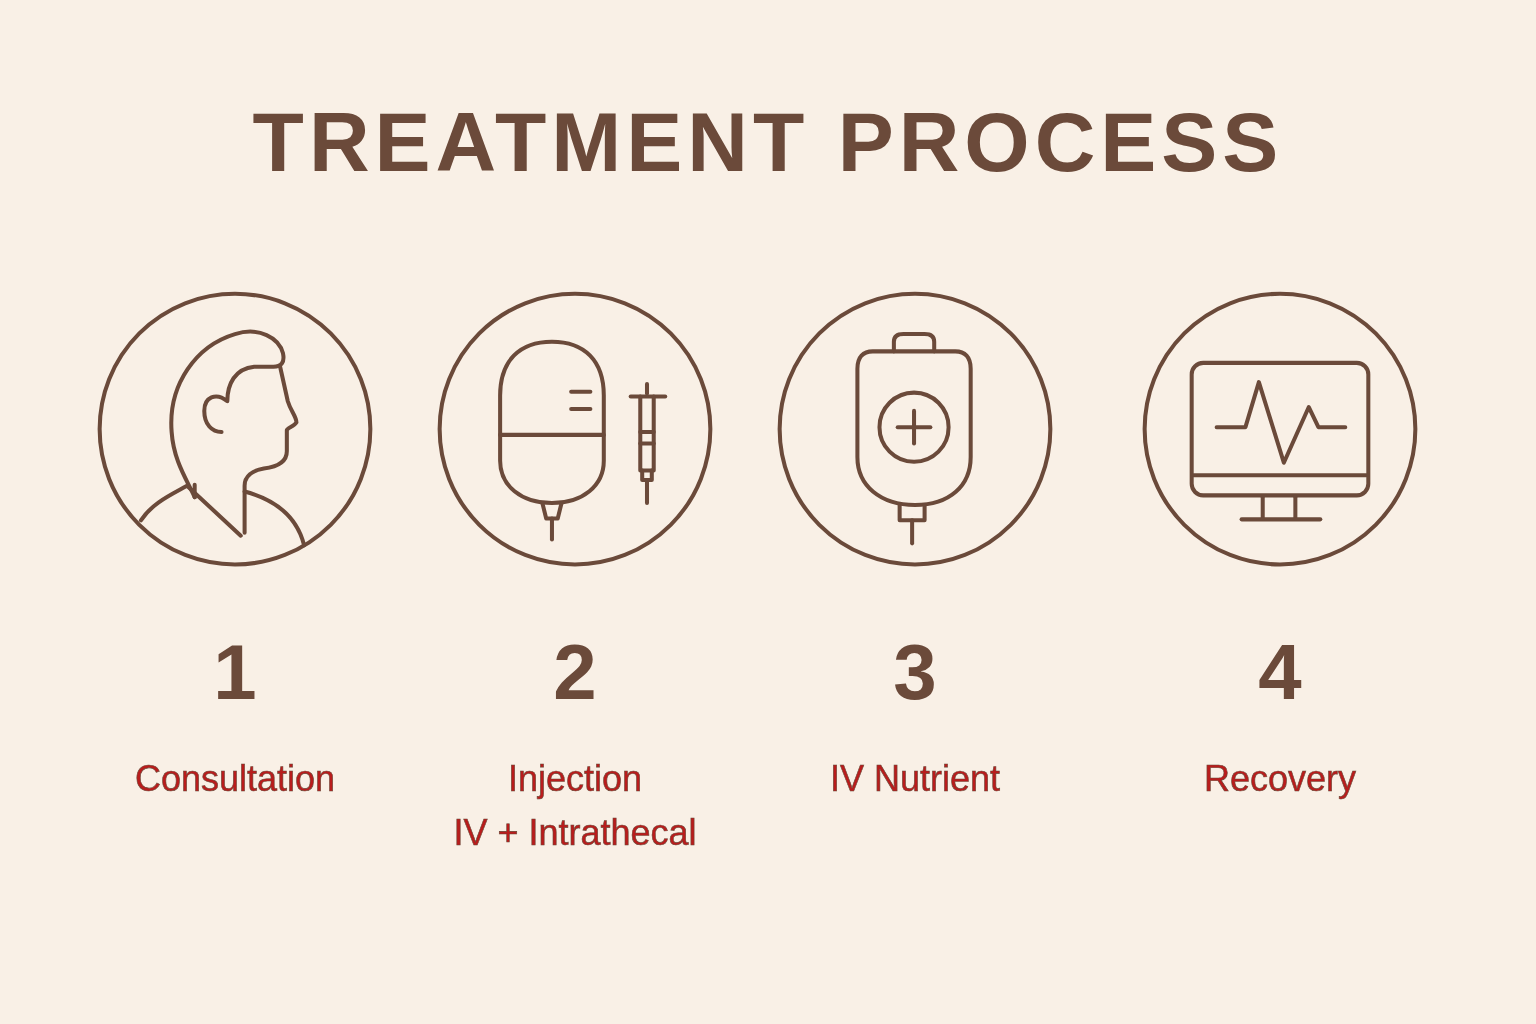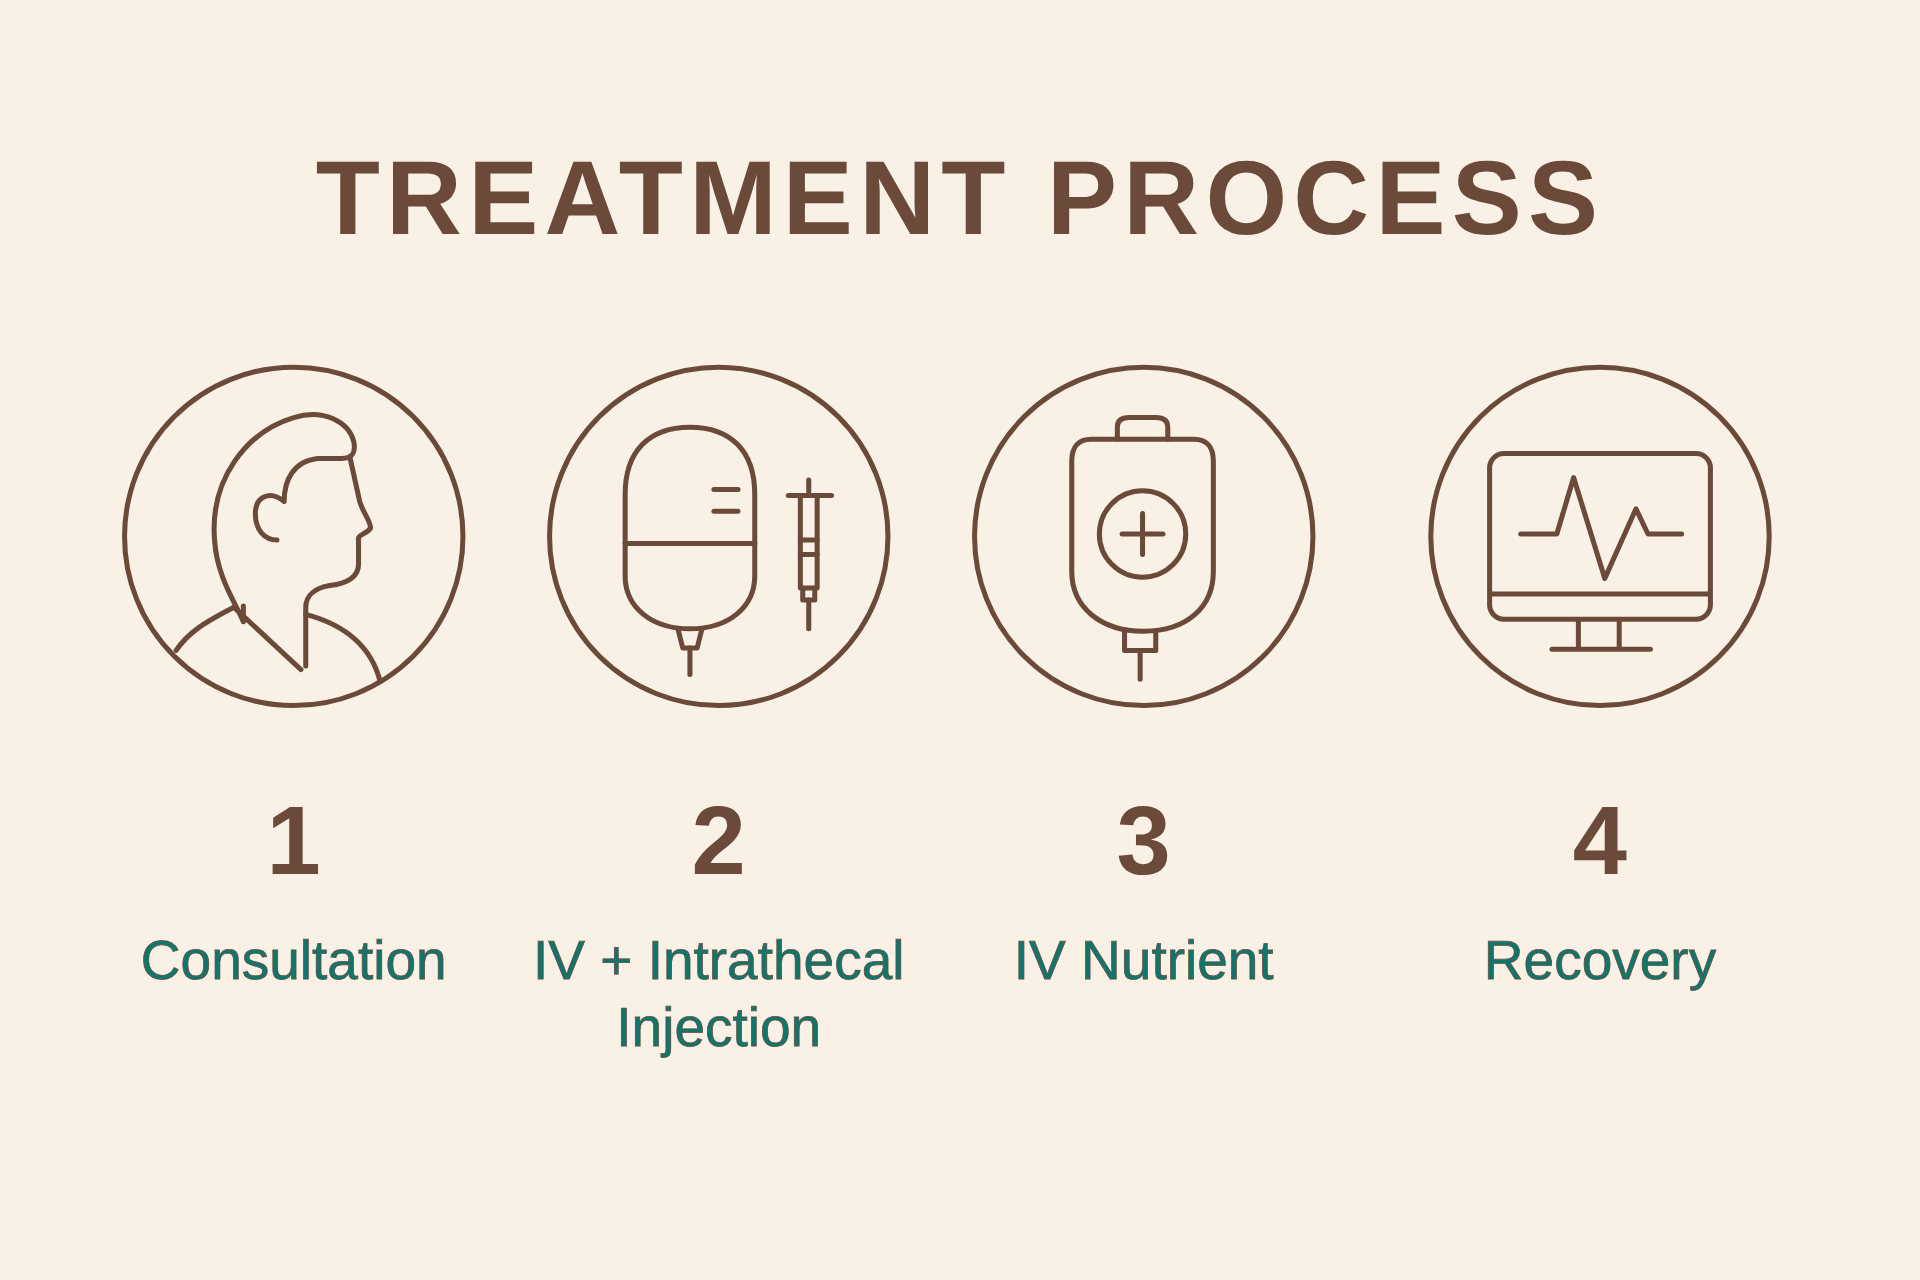--- a/index.html
+++ b/index.html
@@ -4,41 +4,41 @@
 <style>
   html, body { margin: 0; padding: 0; }
   body {
     width: 1536px; height: 1024px; overflow: hidden;
     background: #f9f0e6;
     font-family: "Liberation Sans", "DejaVu Sans", sans-serif;
     color: #6b4a3a;
     position: relative;
   }
   .title {
-    position: absolute; left: 0; top: 108px; width: 1536px;
+    position: absolute; left: 0; top: 92px; width: 1536px;
     text-align: center;
     font-size: 84px; font-weight: 700; letter-spacing: 5px;
     color: #6b4a3a;
     line-height: 100px;
   }
   .step {
     position: absolute; top: 288px; width: 300px;
     display: flex; flex-direction: column; align-items: center;
   }
   .step svg { width: 288px; height: 288px; display: block; }
   .num {
     margin-top: 56px;
     font-size: 78px; font-weight: 700; line-height: 80px;
     color: #6b4a3a;
   }
   .label {
-    margin-top: 30px;
-    font-size: 44px; font-weight: 400; line-height: 54px;
+    margin-top: 40px;
+    font-size: 36px; font-weight: 400; line-height: 54px;
     text-align: center; white-space: nowrap;
-    color: #0f766e;
+    color: #b91c1c;
     -webkit-text-stroke: 0.6px #6b4a3a;
   }
   .label span { display: block; }
   svg .s { fill: none; stroke: #6b4a3a; stroke-width: 4.2; stroke-linecap: round; stroke-linejoin: round; }
 </style>
 </head>
 <body>
 
 <div class="title">TREATMENT PROCESS</div>
 
@@ -69,22 +69,22 @@
     <line class="s" x1="225" y1="100" x2="225" y2="110"></line>
     <line class="s" x1="208" y1="113" x2="244" y2="113"></line>
     <path class="s" d="M218 113 L 218 190 L 232 190 L 232 113"></path>
     <line class="s" x1="218" y1="150" x2="232" y2="150"></line>
     <line class="s" x1="218" y1="162" x2="232" y2="162"></line>
     <path class="s" d="M220 190 L 220 200 L 230 200 L 230 190"></path>
     <line class="s" x1="225" y1="200" x2="225" y2="224"></line>
   </svg>
   <div class="num">2</div>
   <div class="label">
+    <span>Injection</span>
     <span>IV + Intrathecal</span>
-    <span>Injection</span>
   </div>
 </div>
 
 <div class="step" style="left:765px;">
   <svg viewBox="0 0 300 300">
     <circle class="s" cx="150" cy="147" r="141"></circle>
     <path class="s" d="M128 66 L 128 56 C 128 50, 132 48, 138 48 L 160 48 C 166 48, 170 50, 170 56 L 170 66"></path>
     <path class="s" d="M106 66 L 192 66 C 202 66, 208 72, 208 84 L 208 176 C 208 206, 186 226, 150 226 C 114 226, 90 206, 90 176 L 90 84 C 90 72, 96 66, 106 66 Z"></path>
     <circle class="s" cx="149" cy="145" r="36"></circle>
     <line class="s" x1="149" y1="128" x2="149" y2="162"></line>

